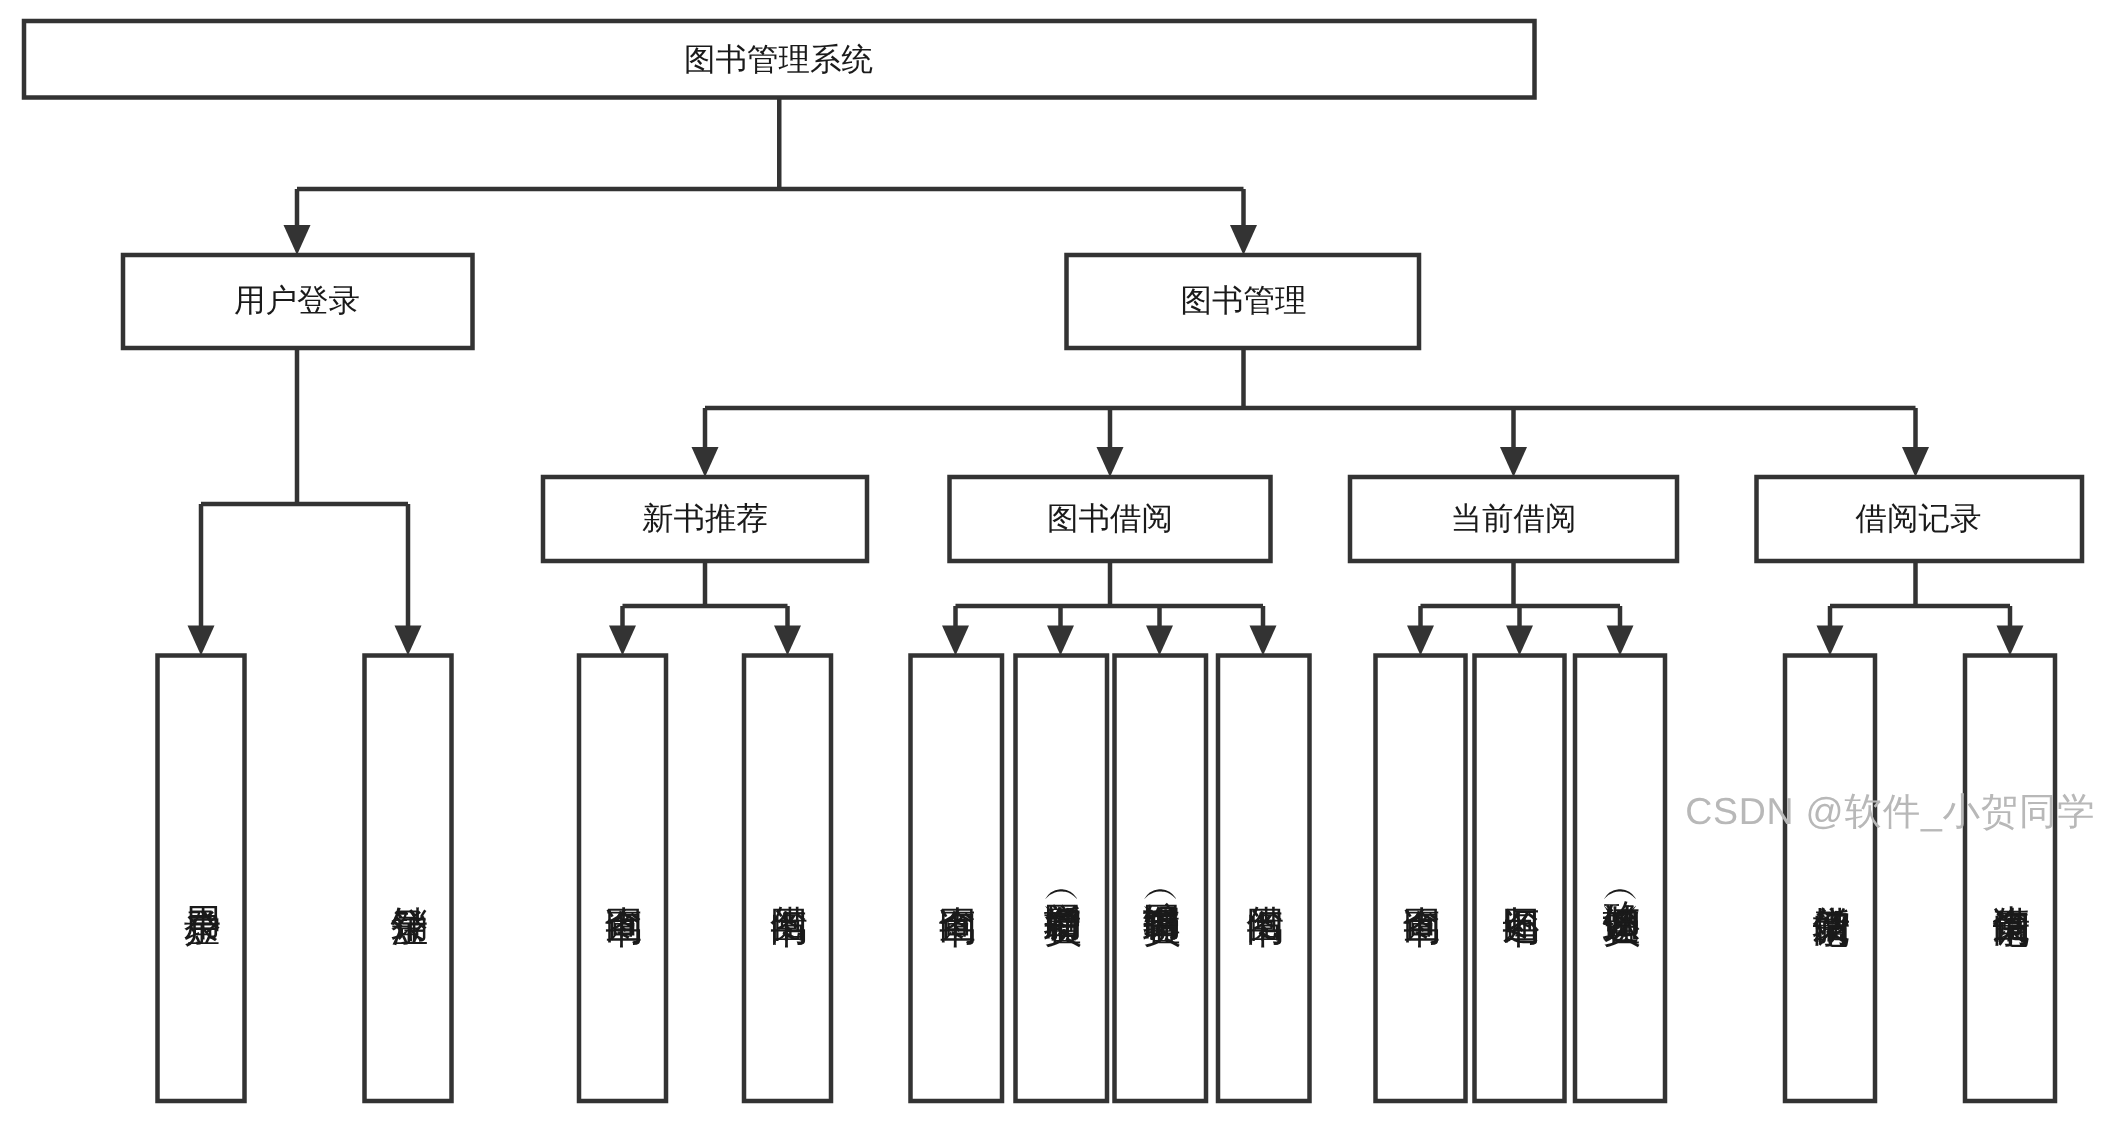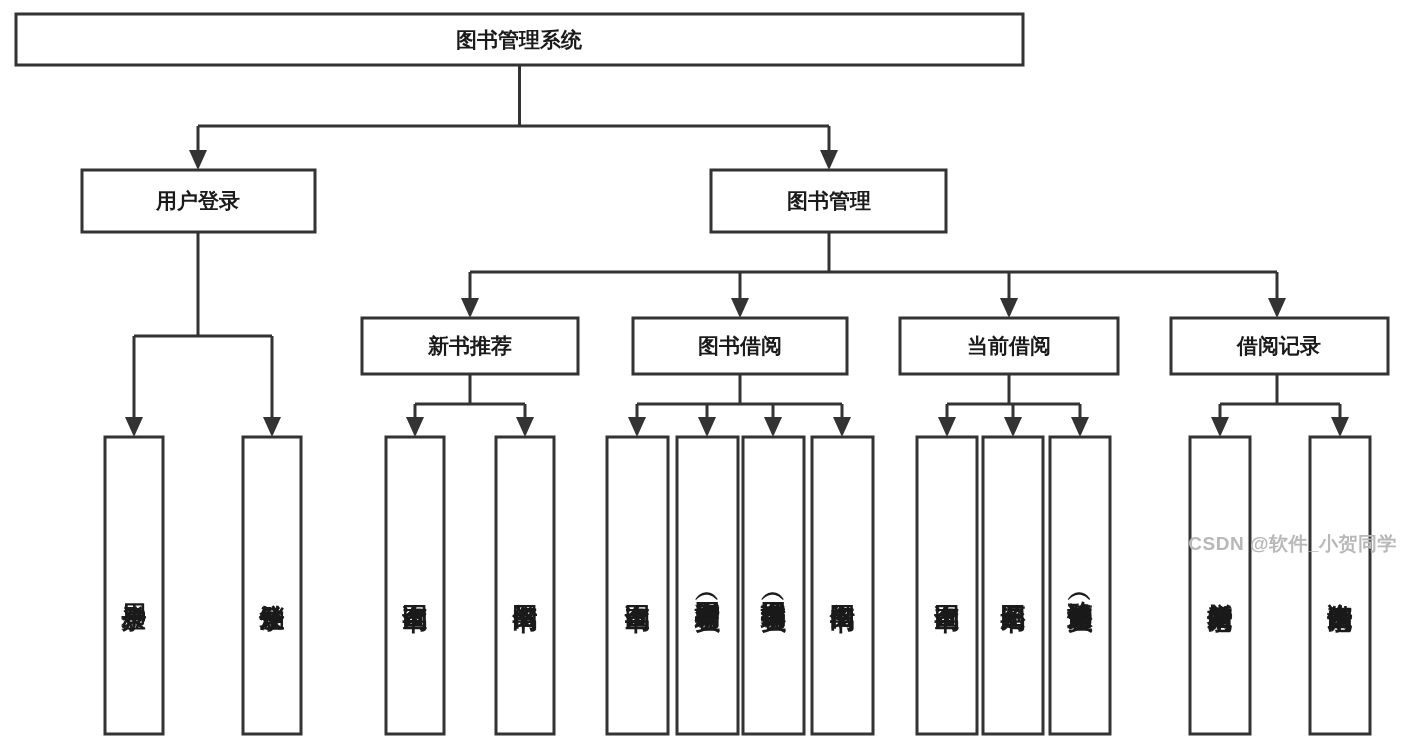--- a/index.html
+++ b/index.html
@@ -11,21 +11,20 @@
     width: 1405px;
     height: 747px;
     font-family: "Liberation Sans", "DejaVu Sans", sans-serif;
     overflow: hidden;
   }
   #diagram-root {
     position: relative;
     width: 1405px;
     height: 563px;
     background: #ffffff;
-    font-weight: bold;
   }
   svg.diagram-canvas {
     position: absolute;
     left: 0;
     top: 0;
     width: 1405px;
     height: 747px;
     display: block;
   }
   .node-box {
@@ -64,21 +63,21 @@
     justify-content: center;
     text-align: center;
     white-space: nowrap;
     pointer-events: none;
   }
   .watermark {
     position: absolute;
     right: 8px;
     bottom: 6px;
     font-family: "Liberation Sans", "DejaVu Sans", sans-serif;
-    font-size: 19px;
+    font-size: 25px;
     color: #b8b8b8;
     letter-spacing: 0.5px;
     white-space: nowrap;
   }
 </style>
 </head>
 <body>
 
 <div id="diagram-root">
 

